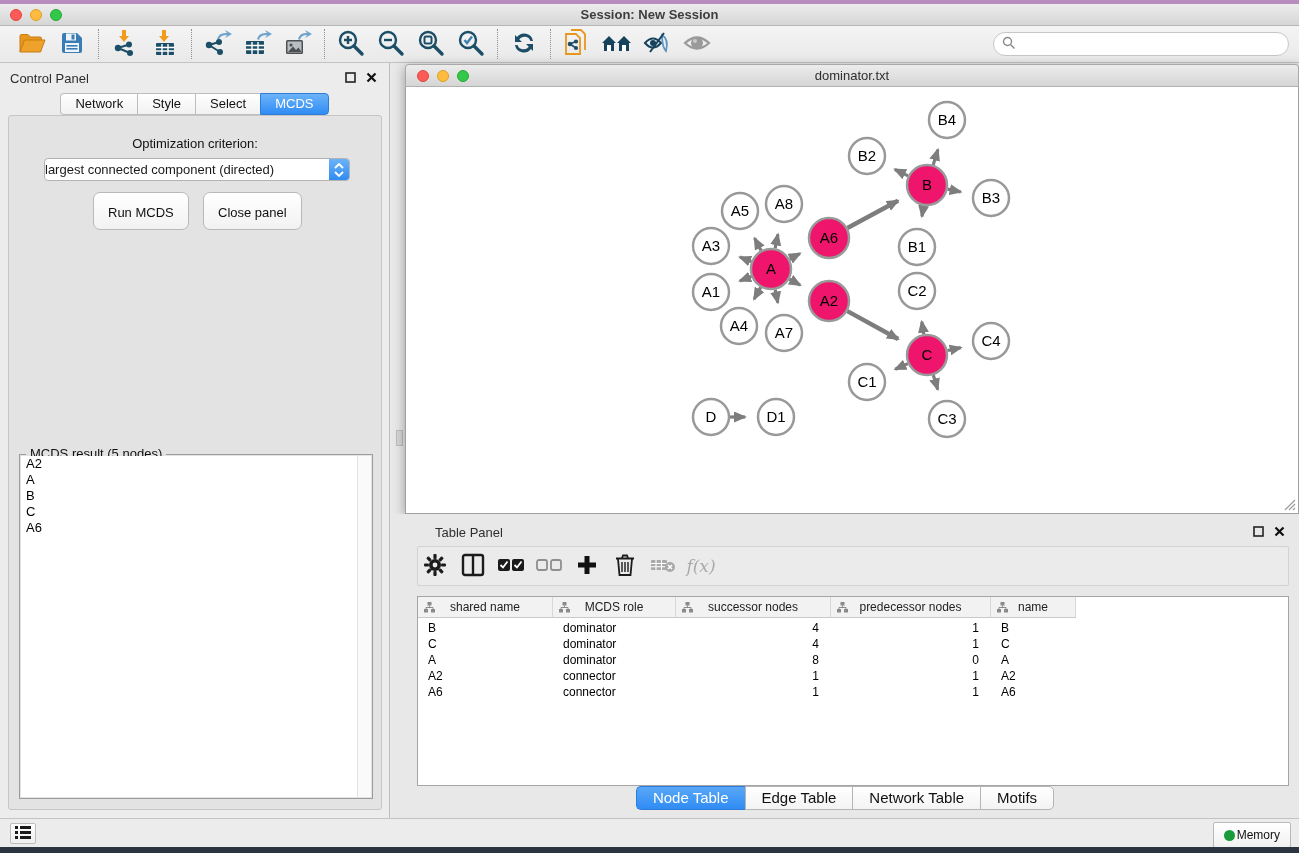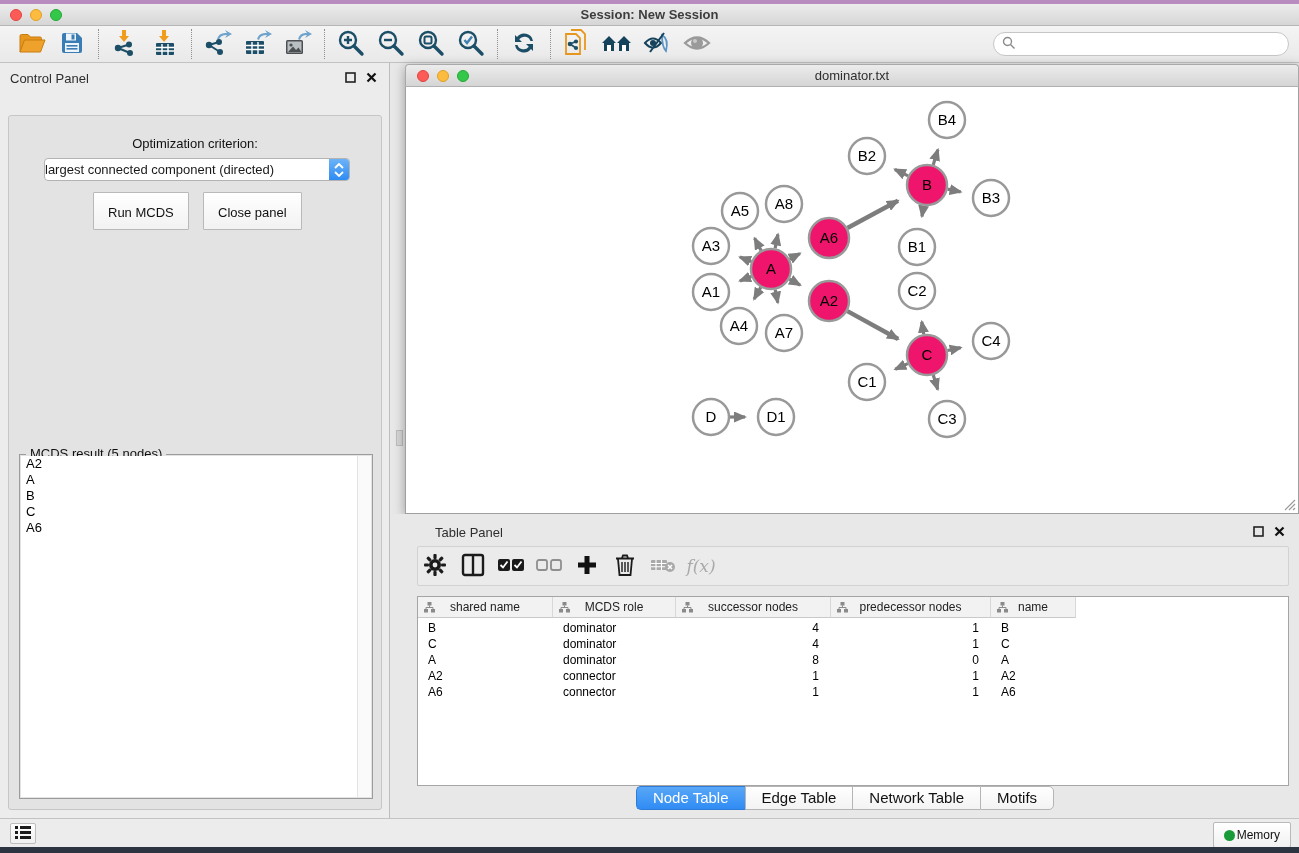--- a/index.html
+++ b/index.html
@@ -29,21 +29,21 @@
   #cp-tabs { position:absolute; left:0; top:30px; width:100%; display:flex; justify-content:center; }
   .cp-tab { height:22px; padding:0 14px; background:linear-gradient(#ffffff,#f1f1f1); border:1px solid #bdbdbd; border-right:none; font-size:13px; line-height:20px; cursor:pointer; color:#111; }
   .cp-tab:first-child { border-radius:4px 0 0 4px; }
   .cp-tab:last-child { border-right:1px solid #bdbdbd; border-radius:0 4px 4px 0; }
   .cp-tab.active { background:linear-gradient(#6cb3f8,#2f8cf4); color:#fff; border-color:#2f7cd8; }
   #cp-content { position:absolute; left:8px; top:52px; width:374px; height:695px; background:#e3e3e3; border:1px solid #c6c6c6; border-radius:3px; }
   #opt-label { position:absolute; left:0; top:20px; width:100%; text-align:center; color:#111; }
   #opt-select { position:absolute; left:35px; top:42px; width:306px; height:23px; background:#fff; border:1px solid #b3b3b3; border-radius:4px; display:flex; align-items:center; cursor:pointer; }
   #opt-select .val { flex:1; font-size:13px; white-space:nowrap; }
   #opt-select .stepper { width:20px; height:21px; background:linear-gradient(#6cb3f8,#2f8cf4); border-radius:0 3px 3px 0; display:flex; flex-direction:column; align-items:center; justify-content:center; gap:2px; }
-  .btn { background:linear-gradient(#ffffff,#f2f2f2); border:1px solid #b9b9b9; border-radius:1px; height:38px; padding:12px 14px; font-size:13px; cursor:pointer; color:#111; font-family:"Liberation Sans",sans-serif;}
+  .btn { background:linear-gradient(#ffffff,#f2f2f2); border:1px solid #b9b9b9; border-radius:7px; height:38px; padding:12px 14px; font-size:13px; cursor:pointer; color:#111; font-family:"Liberation Sans",sans-serif;}
   #run-btn { position:absolute; left:84px; top:76px; }
   #close-btn { position:absolute; left:194px; top:76px; }
   #result-box { position:absolute; left:10px; top:338px; width:354px; height:345px; border:1px solid #9c9c9c; }
   #result-title { position:absolute; left:6px; top:-9px; background:#e3e3e3; padding:0 4px; font-size:13px; color:#111; }
   #result-list { position:absolute; left:1px; top:1px; width:338px; height:341px; background:#fff; overflow:hidden; font-size:13px; }
   #result-list .item { padding:0 5px; line-height:16px; color:#000; }
   #result-scroll { position:absolute; right:1px; top:1px; width:14px; height:341px; background:#fafafa; border-left:1px solid #e3e3e3; }
 
   
   #net-window { left:405px; top:64px; width:894px; height:450px; box-shadow:0 3px 12px rgba(0,0,0,.35); border-radius:4px 4px 0 0; }
@@ -245,20 +245,26 @@
 <div id="control-panel" class="abs">
   <div id="cp-header">Control Panel</div>
   <div class="panel-winbtns" style="right:12px;">
     <span><svg width="11" height="11" viewBox="0 0 11 11">
           <rect x="1" y="1" width="9" height="9" fill="none" stroke="#222" stroke-width="1.6"></rect>
         </svg></span>
     <span><svg width="11" height="11" viewBox="0 0 11 11">
           <path d="M1.5 1.5 L9.5 9.5 M9.5 1.5 L1.5 9.5" stroke="#111" stroke-width="2.2"></path>
         </svg></span>
   </div>
+  <div id="cp-tabs">
+      <button class="cp-tab">Network</button>
+      <button class="cp-tab">Style</button>
+      <button class="cp-tab">Select</button>
+      <button class="cp-tab active">MCDS</button>
+    </div>
   <div id="cp-content">
     <div id="opt-label">Optimization criterion:</div>
     <div id="opt-select">
       <span class="val">largest connected component (directed)</span>
       <span class="stepper">
         <svg width="10" height="6" viewBox="0 0 10 6">
             <path d="M1 5 L5 1 L9 5" fill="none" stroke="#fff" stroke-width="1.8"></path>
           </svg>
         <svg width="10" height="6" viewBox="0 0 10 6">
             <path d="M1 1 L5 5 L9 1" fill="none" stroke="#fff" stroke-width="1.8"></path>

